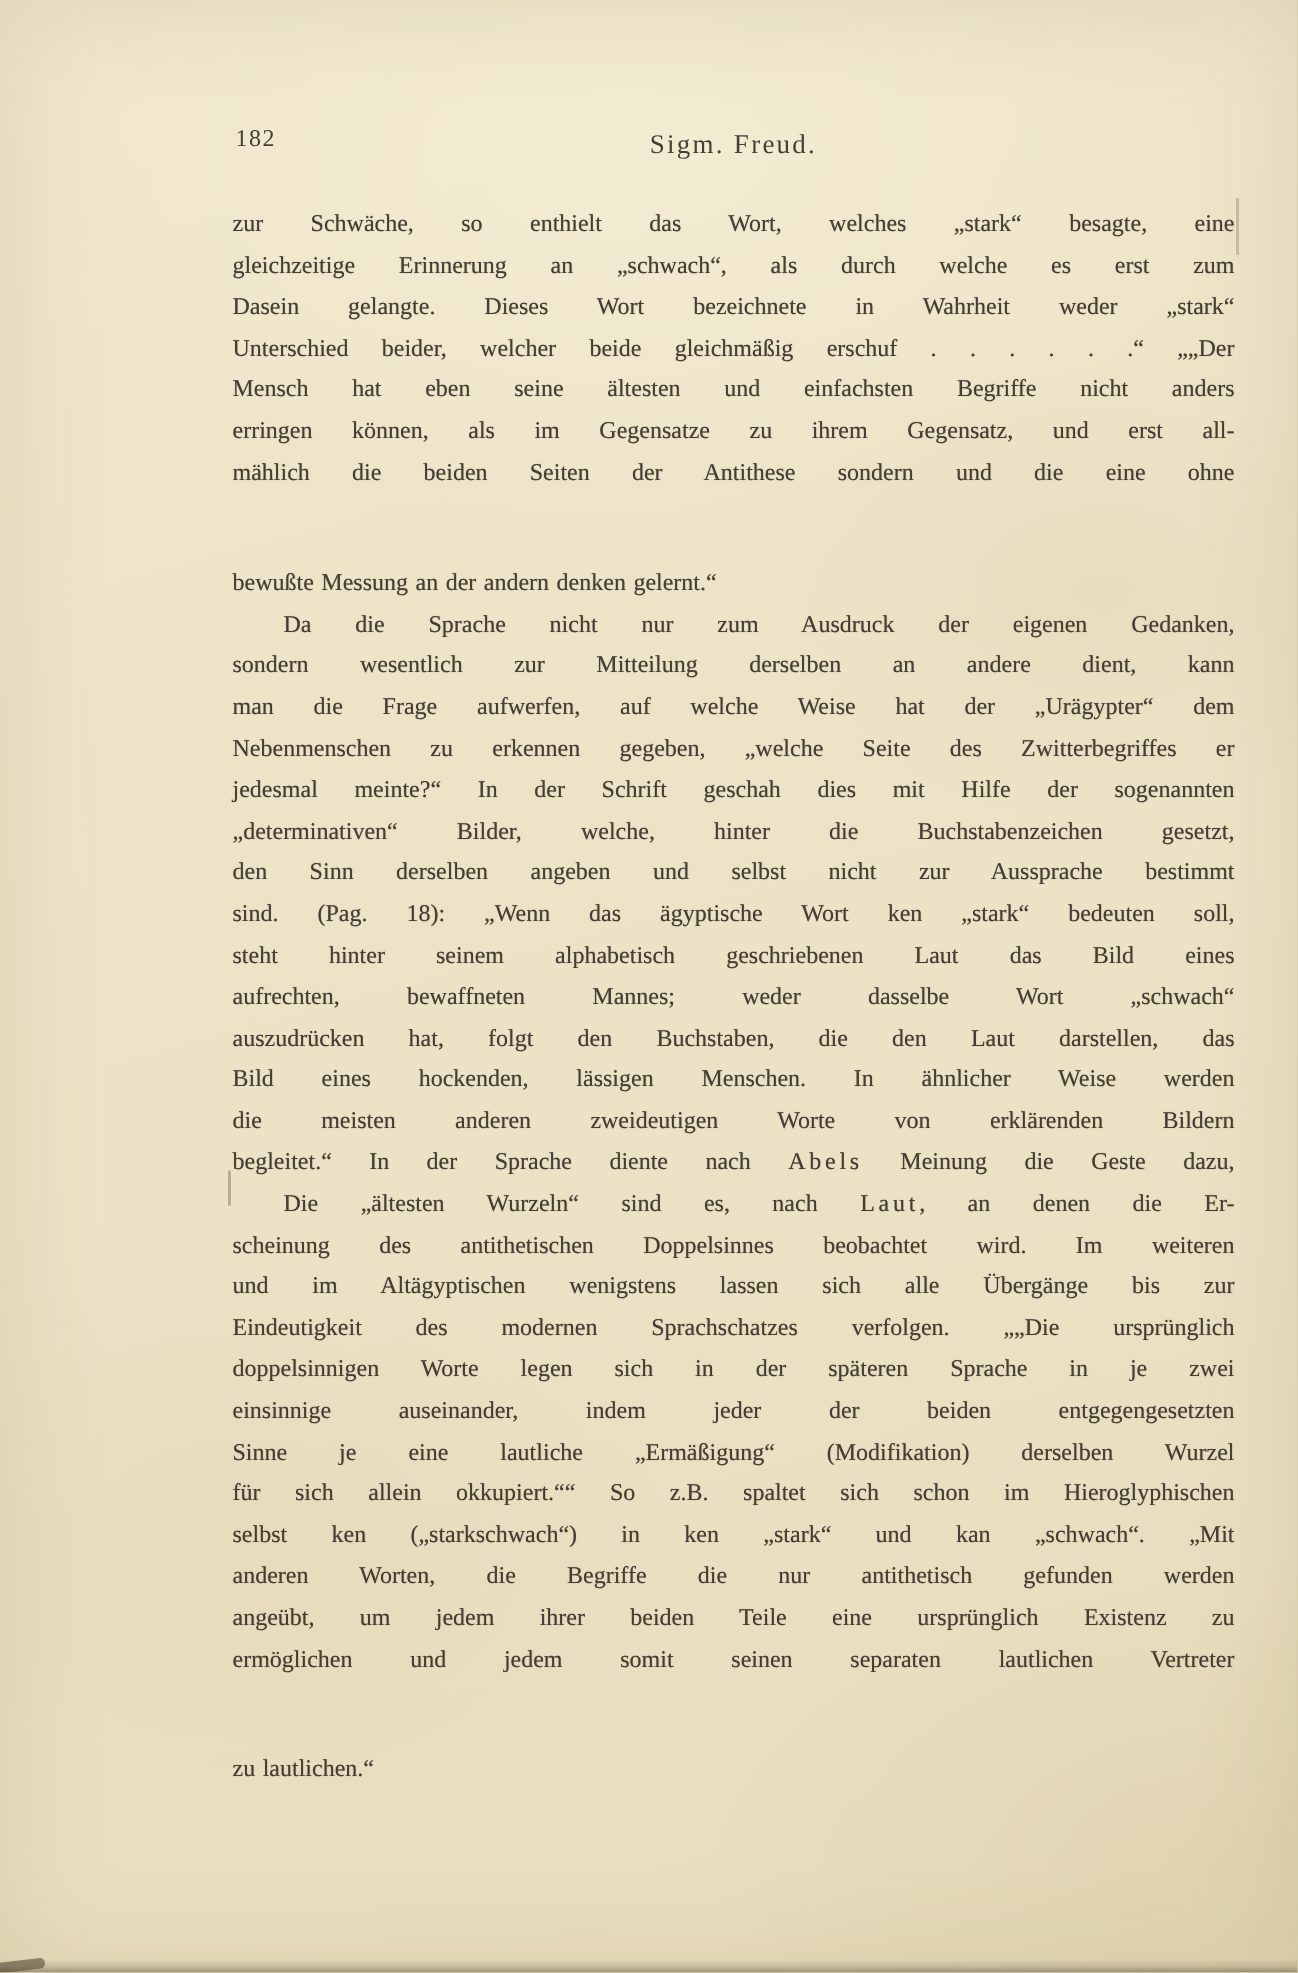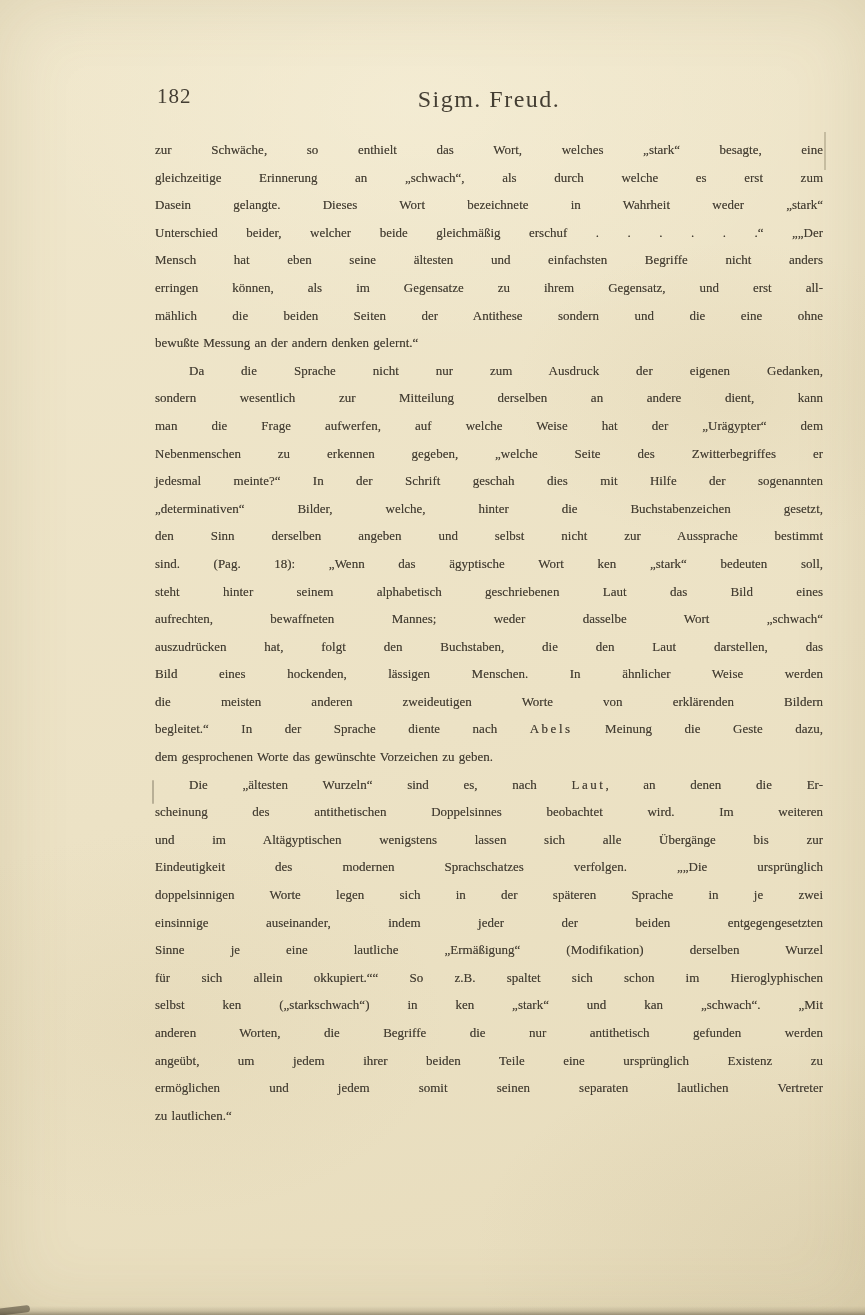--- a/index.html
+++ b/index.html
@@ -26,50 +26,50 @@
     position: absolute;
     top: 84px;
     left: 155px;
     width: 668px;
     height: 28px;
   }
   .page-number {
     position: absolute;
     left: 2px;
     top: 0;
-    font-size: 21px;
+    font-size: 16px;
     letter-spacing: 1px;
   }
   .running-title {
     position: absolute;
     left: 0;
     top: 2px;
     width: 100%;
     text-align: center;
-    font-size: 24px;
+    font-size: 18px;
     letter-spacing: 1.5px;
   }
   .body-text {
     position: absolute;
     left: 155px;
     top: 136px;
     width: 668px;
   }
   .line {
     height: 27.6px;
     line-height: 27.6px;
-    font-size: 13px;
+    font-size: 16px;
     text-align: justify;
     text-align-last: justify;
     white-space: normal;
     text-shadow: 0 0 0.6px rgba(64,56,44,0.55);
     word-spacing: 1px;
   }
   .line.indent { text-indent: 34px; }
-  .line.para-end { text-align-last: left; }
+  .line.para-end { text-align-last: left; margin-top: 46px; }
   .sperr { letter-spacing: 2.5px; }
   .margin-mark {
     position: absolute;
     left: 152px;
     top: 780px;
     width: 2px;
     height: 24px;
     background: rgba(90,80,62,0.35);
     border-radius: 1px;
   }
@@ -125,21 +125,20 @@
       <div class="line">jedesmal meinte?“ In der Schrift geschah dies mit Hilfe der sogenannten</div>
       <div class="line">„determinativen“ Bilder, welche, hinter die Buchstabenzeichen gesetzt,</div>
       <div class="line">den Sinn derselben angeben und selbst nicht zur Aussprache bestimmt</div>
       <div class="line">sind. (Pag. 18): „Wenn das ägyptische Wort ken „stark“ bedeuten soll,</div>
       <div class="line">steht hinter seinem alphabetisch geschriebenen Laut das Bild eines</div>
       <div class="line">aufrechten, bewaffneten Mannes; weder dasselbe Wort „schwach“</div>
       <div class="line">auszudrücken hat, folgt den Buchstaben, die den Laut darstellen, das</div>
       <div class="line">Bild eines hockenden, lässigen Menschen. In ähnlicher Weise werden</div>
       <div class="line">die meisten anderen zweideutigen Worte von erklärenden Bildern</div>
       <div class="line">begleitet.“ In der Sprache diente nach <span class="sperr">Abels</span> Meinung die Geste dazu,</div>
-      <div class="line para-end">dem gesprochenen Worte das gewünschte Vorzeichen zu geben.</div>
       <div class="line indent">Die „ältesten Wurzeln“ sind es, nach <span class="sperr">Laut</span>, an denen die Er-</div>
       <div class="line">scheinung des antithetischen Doppelsinnes beobachtet wird. Im weiteren</div>
       <div class="line">und im Altägyptischen wenigstens lassen sich alle Übergänge bis zur</div>
       <div class="line">Eindeutigkeit des modernen Sprachschatzes verfolgen. „„Die ursprünglich</div>
       <div class="line">doppelsinnigen Worte legen sich in der späteren Sprache in je zwei</div>
       <div class="line">einsinnige auseinander, indem jeder der beiden entgegengesetzten</div>
       <div class="line">Sinne je eine lautliche „Ermäßigung“ (Modifikation) derselben Wurzel</div>
       <div class="line">für sich allein okkupiert.““ So z.B. spaltet sich schon im Hieroglyphischen</div>
       <div class="line">selbst ken („starkschwach“) in ken „stark“ und kan „schwach“. „Mit</div>
       <div class="line">anderen Worten, die Begriffe die nur antithetisch gefunden werden</div>

